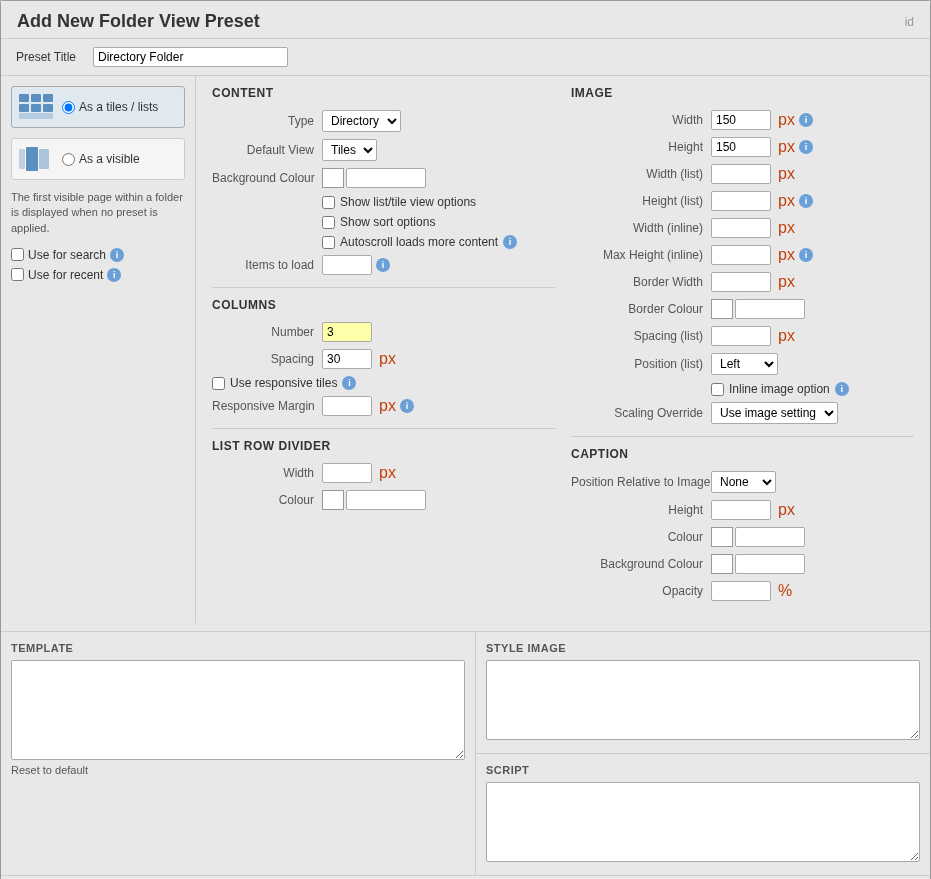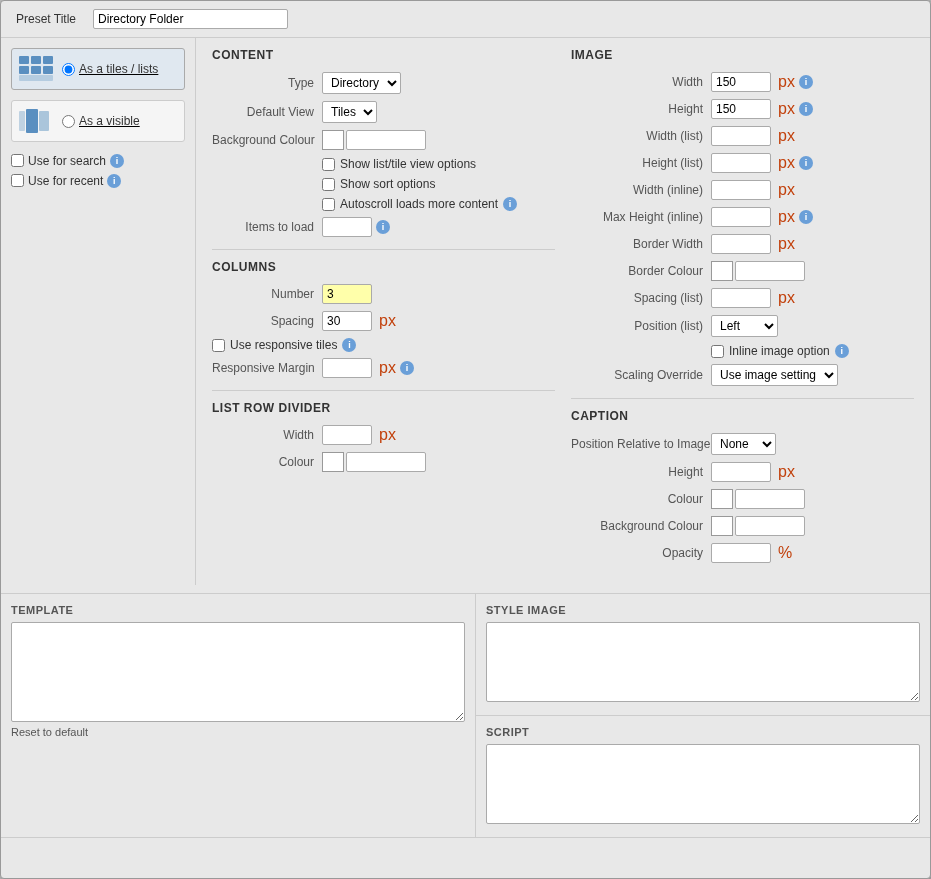--- a/index.html
+++ b/index.html
@@ -69,21 +69,20 @@
     .view-option {
       display: flex;
       align-items: center;
       gap: 8px;
       margin-bottom: 10px;
       padding: 6px;
       border: 1px solid #ccc;
       border-radius: 3px;
       background: #f5f5f5;
       cursor: pointer;
-      text-decoration: underline;
     }
     .view-option.active {
       background: #e0e8f0;
       border-color: #aaa;
     }
     .view-icon-tiles {
       width: 36px;
       height: 28px;
       display: flex;
       align-items: center;
@@ -281,20 +280,24 @@
       margin-bottom: 12px;
     }
     .label-w110 { width: 110px; }
     .label-w140 { width: 140px; }
   </style>
 </head>
 <body>
 
 <div class="dialog">
 
+  <div class="dialog-header">
+    <span class="dialog-title">Add New Folder View Preset</span>
+    <span class="dialog-id">id</span>
+  </div>
 
   <div class="preset-title-row">
     <span class="preset-title-label">Preset Title</span>
     <input class="preset-title-input form-input" type="text" value="Directory Folder" style="">
   </div>
 
   <div style="display:flex; flex:1;">
 
     <div class="left-sidebar">
 
@@ -323,20 +326,21 @@
             <rect x="21" y="4" width="10" height="20" fill="#8ab0d0" rx="1" opacity="0.7"></rect>
             <rect x="1" y="4" width="6" height="20" fill="#8ab0d0" rx="1" opacity="0.5"></rect>
           </svg>
         </div>
         <label class="radio-label">
           <input type="radio" name="view_mode" style="">
           <span>As a visible</span>
         </label>
       </div>
 
+      <p class="sidebar-description">The first visible page within a folder is displayed when no preset is applied.</p>
 
       <div class="sidebar-checkboxes">
         <div class="sidebar-check-item">
           <input type="checkbox" style="">
           <span>Use for search</span>
           <span class="info-icon">i</span>
         </div>
         <div class="sidebar-check-item">
           <input type="checkbox" style="">
           <span>Use for recent</span>

